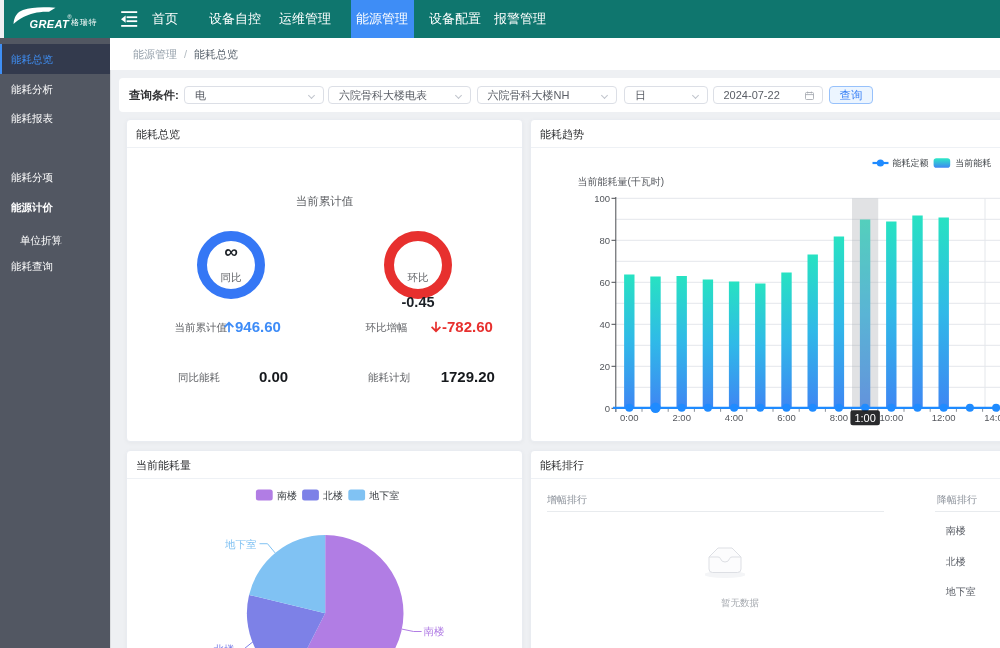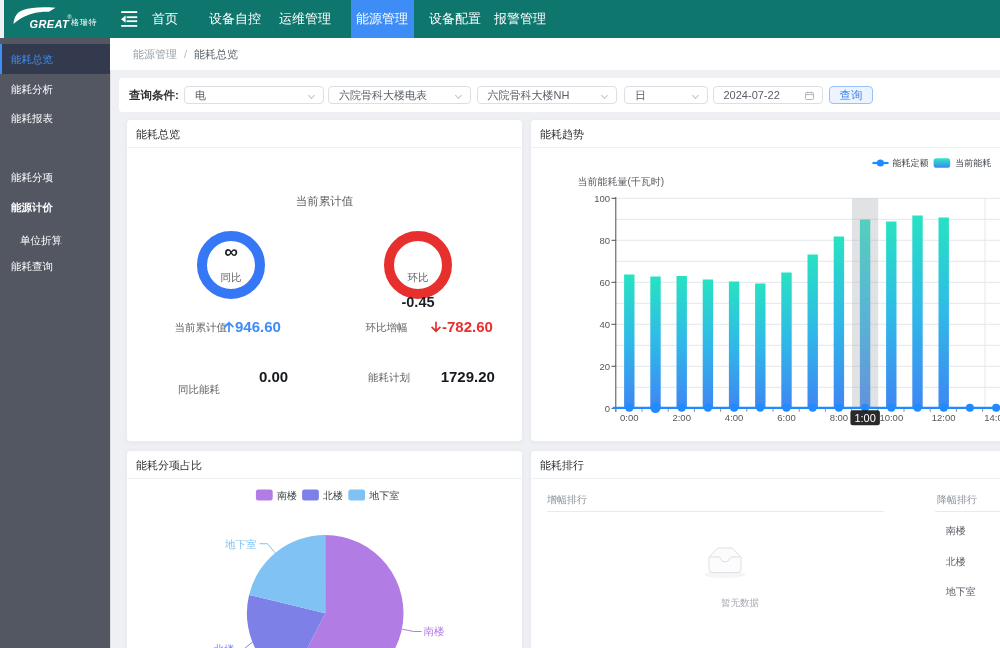--- a/index.html
+++ b/index.html
@@ -120,21 +120,21 @@
     <div class="t" style="top:30px;">环比</div>
   </div>
   <div class="plabel" style="top:201px;left:47.6px;">当前累计值</div>
   <div class="pval" style="top:197.5px;left:96px;color:#3e8cf7;"><svg width="12" height="12" viewBox="0 0 12 12" style="margin-bottom:-1px">
         <path d="M6,11.2 L6,1.8 M1.6,6.2 L6,1.8 L10.4,6.2" stroke="#3e8cf7" stroke-width="1.7" fill="none"></path>
       </svg>946.60</div>
   <div class="plabel" style="top:201px;left:238.6px;">环比增幅</div>
   <div class="pval" style="top:197.5px;left:303px;color:#e7302e;"><svg width="12" height="12" viewBox="0 0 12 12" style="margin-bottom:-1px">
         <path d="M6,0.8 L6,10.2 M1.6,5.8 L6,10.2 L10.4,5.8" stroke="#e7302e" stroke-width="1.7" fill="none"></path>
       </svg>-782.60</div>
-  <div class="plabel" style="top:251px;left:51px;margin-top:12px;">同比能耗</div>
+  <div class="plabel" style="top:251px;left:51px;">同比能耗</div>
   <div class="pval" style="top:247.5px;left:132px;color:#16191d;">0.00</div>
   <div class="plabel" style="top:251px;left:241px;">能耗计划</div>
   <div class="pval" style="top:247.5px;left:313.7px;color:#16191d;">1729.20</div>
 </div>
 
 <div class="card" id="card2">
   <div class="chead">能耗趋势</div>
   <svg id="barchart" style="position:absolute;left:0;top:0" width="476" height="321" viewBox="0 0 476 321">
       <defs>
         <linearGradient id="barg" x1="0" y1="0" x2="0" y2="1">
@@ -231,21 +231,21 @@
       <text x="46.5" y="65" font-size="10" fill="#54575d">当前能耗量(千瓦时)</text>
       <line x1="341.5" y1="43" x2="357.5" y2="43" stroke="#1f8bff" stroke-width="2.2"></line>
       <circle cx="349.4" cy="43" r="3.6" fill="#1f8bff"></circle>
       <text x="361.5" y="46.3" font-size="9" fill="#3c4045">能耗定额</text>
       <rect x="402.6" y="38.3" width="16.6" height="9.4" rx="2.8" fill="url(#legg)"></rect>
       <text x="424.3" y="46.3" font-size="9" fill="#3c4045">当前能耗</text>
     </svg>
 </div>
 
 <div class="card" id="card3">
-  <div class="chead">能耗分项占比</div>
+  <div class="chead">当前能耗量</div>
   <svg id="piechart" style="position:absolute;left:0;top:0" width="395" height="238" viewBox="0 0 395 238">
       <path d="M198.2,162.2 L198.2,83.89999999999999 A78.3,78.3 0 1 1 162.65254387039352,231.9658108439492 Z" fill="#b17de4"></path>
       <path d="M198.2,162.2 L162.65254387039352,231.9658108439492 A78.3,78.3 0 0 1 122.0634352328619,143.92122801008264 Z" fill="#7d81e7"></path>
       <path d="M198.2,162.2 L122.0634352328619,143.92122801008264 A78.3,78.3 0 0 1 198.19999999999996,83.89999999999999 Z" fill="#80c2f3"></path>
       <rect x="128.9" y="38.5" width="16.8" height="11" rx="2.5" fill="#b17de4"></rect>
       <text x="150" y="47.6" font-size="10" fill="#3c4045">南楼</text>
       <rect x="175.1" y="38.5" width="16.8" height="11" rx="2.5" fill="#7d81e7"></rect>
       <text x="196.1" y="47.6" font-size="10" fill="#3c4045">北楼</text>
       <rect x="221.3" y="38.5" width="16.8" height="11" rx="2.5" fill="#80c2f3"></rect>
       <text x="242.3" y="47.6" font-size="10" fill="#3c4045">地下室</text>

